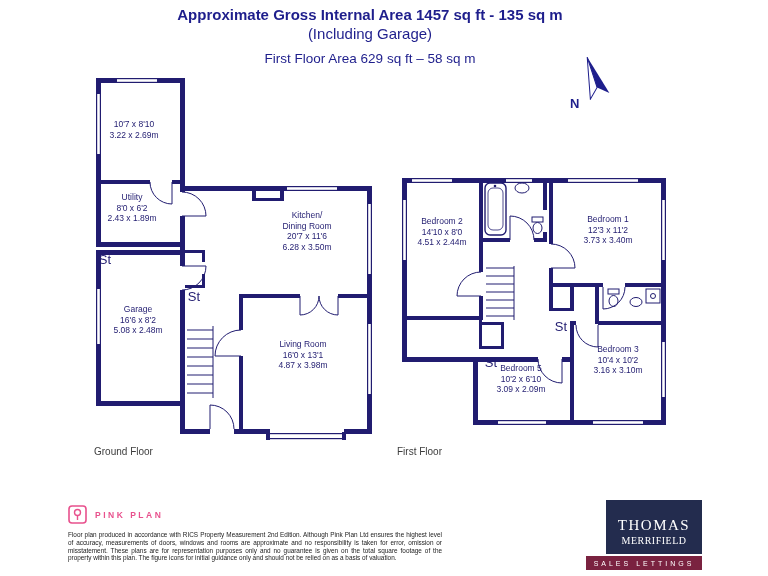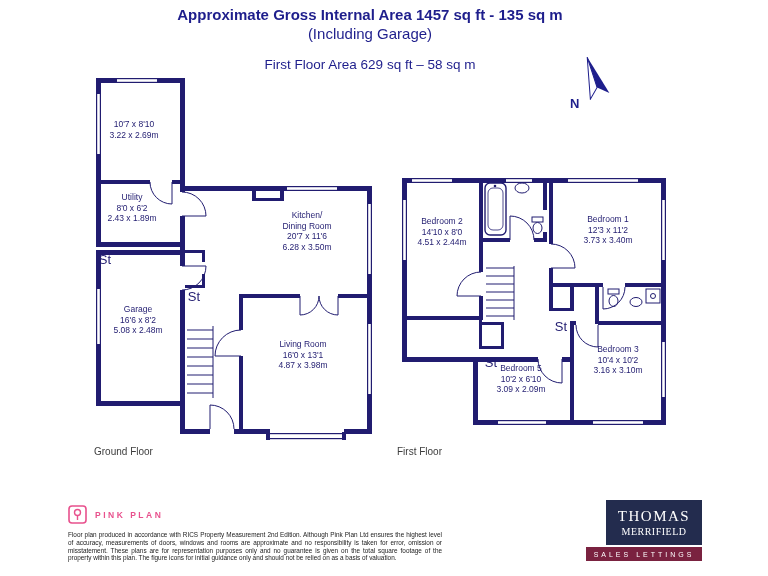--- a/index.html
+++ b/index.html
@@ -4,21 +4,21 @@
 <style>
   html,body{margin:0;padding:0;background:#fff;}
   .page{position:relative;width:768px;height:576px;background:#ffffff;
         font-family:"Liberation Sans",sans-serif;overflow:hidden;}
 
   
   .header{position:absolute;top:6px;left:0;width:740px;text-align:center;color:var(--heading);}
   .h1{font-size:15px;font-weight:bold;}
   .h2{font-size:15px;font-weight:normal;margin-top:2px;}
   .h3{font-size:13.5px;margin-top:5px;}
-  .h4{font-size:13.5px;margin-top:15px;}
+  .h4{font-size:13.5px;margin-top:9px;}
 
   
   .compass{position:absolute;left:566px;top:54px;width:56px;height:62px;color:var(--heading);}
   .compass .n{position:absolute;left:4px;top:42px;font-size:13px;font-weight:bold;}
 
   
   .plan{position:absolute;color:var(--plan);}
   .plan svg{position:absolute;left:0;top:0;}
   .room-label{position:absolute;transform:translate(-50%,-50%);text-align:center;
               color:var(--plan);font-size:8.5px;line-height:1.25;width:96px;}
@@ -27,21 +27,21 @@
   .st{position:absolute;transform:translate(-50%,-50%);font-size:13px;color:var(--plan);margin-top:28px;}
 
   .floor-name{position:absolute;font-size:10px;color:var(--floorlabel);}
 
   
   .pinkplan{position:absolute;left:68px;top:505px;display:flex;align-items:center;gap:8px;color:var(--pink);}
   .pinkplan .brand{font-size:8.5px;font-weight:bold;letter-spacing:2.5px;}
   .disclaimer{position:absolute;left:68px;top:531px;width:374px;font-size:6.4px;line-height:1.22;
               color:#1a1a1a;text-align:justify;}
   .agent{position:absolute;left:586px;top:500px;width:116px;text-align:center;}
-  .agent-box{background:var(--agentnavy);color:#fff;padding:8px 0 8px;
+  .agent-box{background:var(--agentnavy);color:#fff;padding:17px 0 8px;
              font-family:"Liberation Serif",serif;margin-left:20px;}
   .agent-box .l1{font-size:15px;letter-spacing:1.5px;}
   .agent-box .l2{font-size:10px;letter-spacing:0.5px;margin-top:1px;}
   .agent-bar{background:var(--maroon);color:#fff;font-size:7px;letter-spacing:3px;
              padding:4px 0 3px;margin-top:2px;}
 </style>
 </head>
 <body>
 
 <div class="page">

